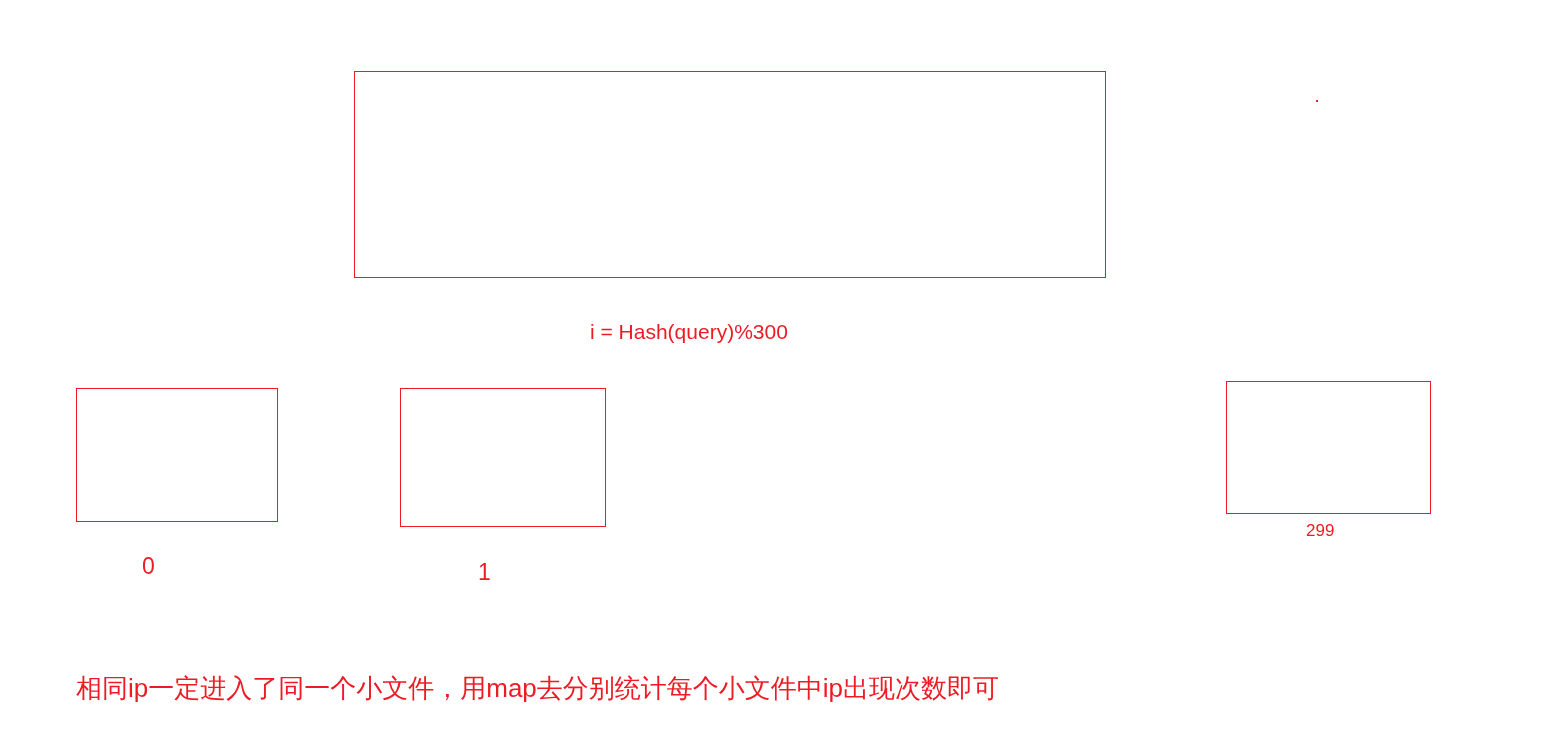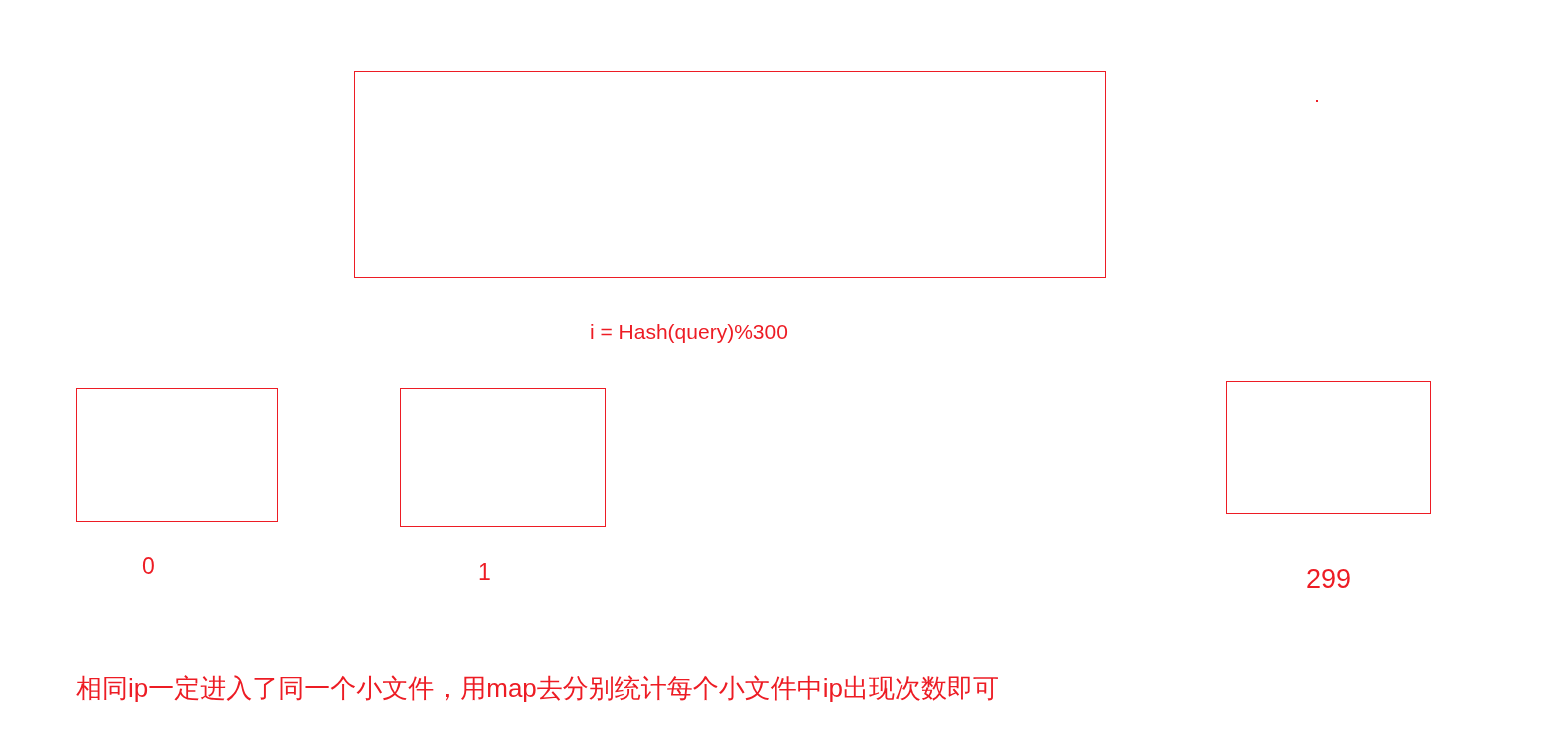--- a/index.html
+++ b/index.html
@@ -69,22 +69,22 @@
     }
     
     #label-1 {
       left: 478px;
       top: 559px;
       font-size: 23px;
     }
     
     #label-299 {
       left: 1306px;
-      top: 564px;
-      font-size: 27px;
+      top: 521px;
+      font-size: 17px;
     }
     
     #description {
       left: 76px;
       top: 671px;
       font-size: 26px;
     }
     
     #dot {
       position: absolute;

